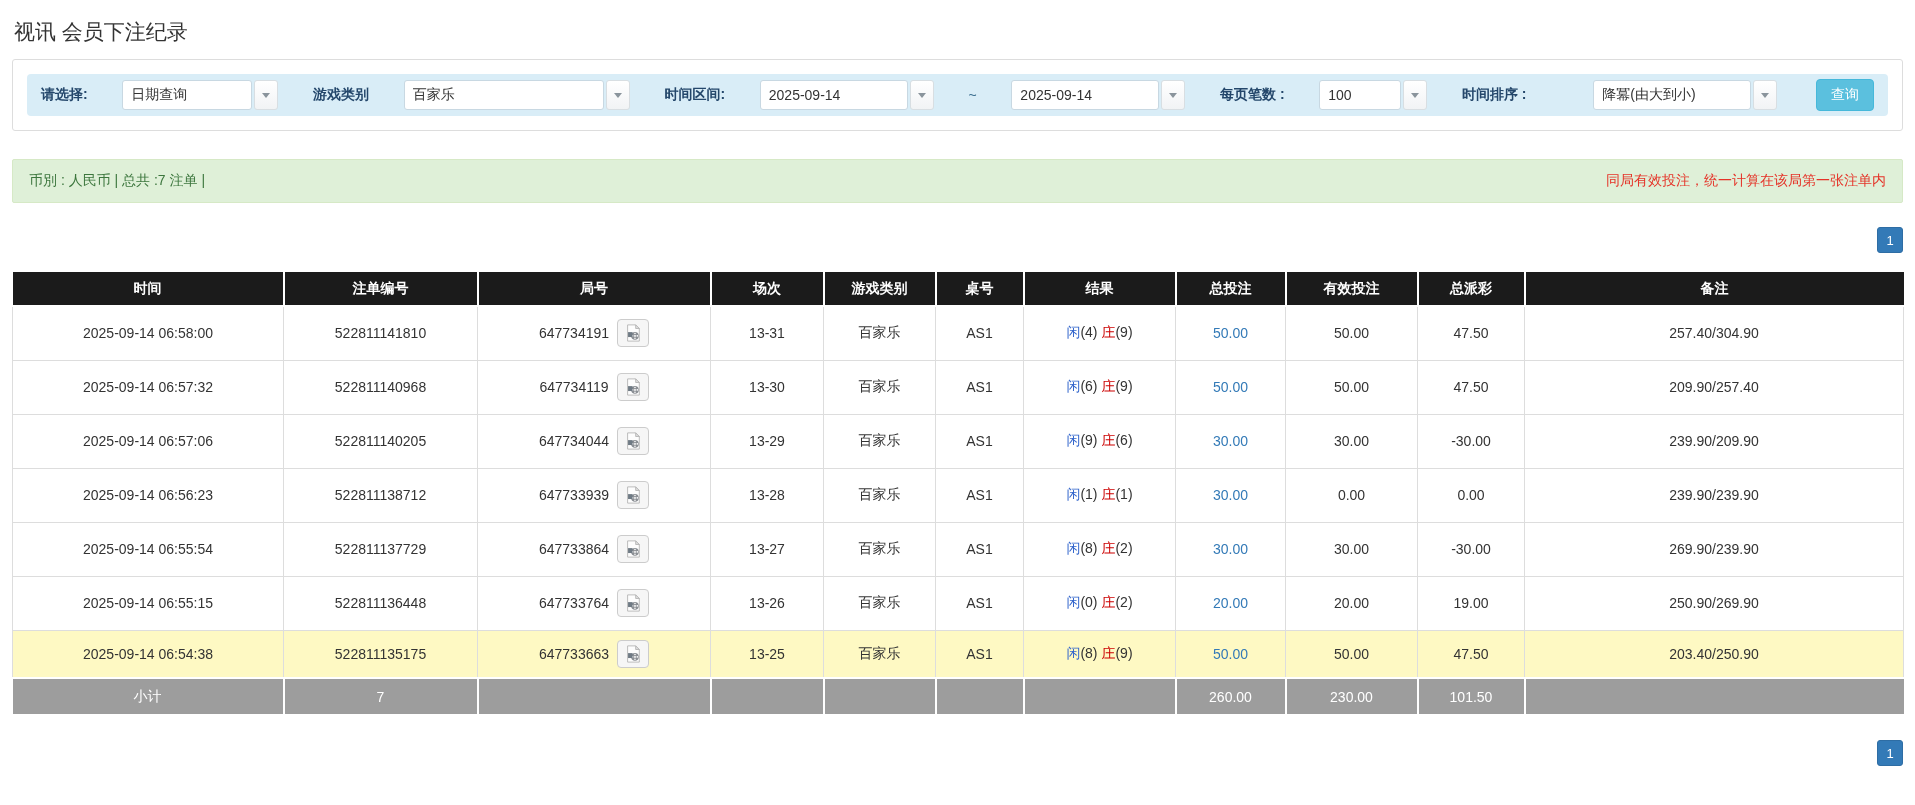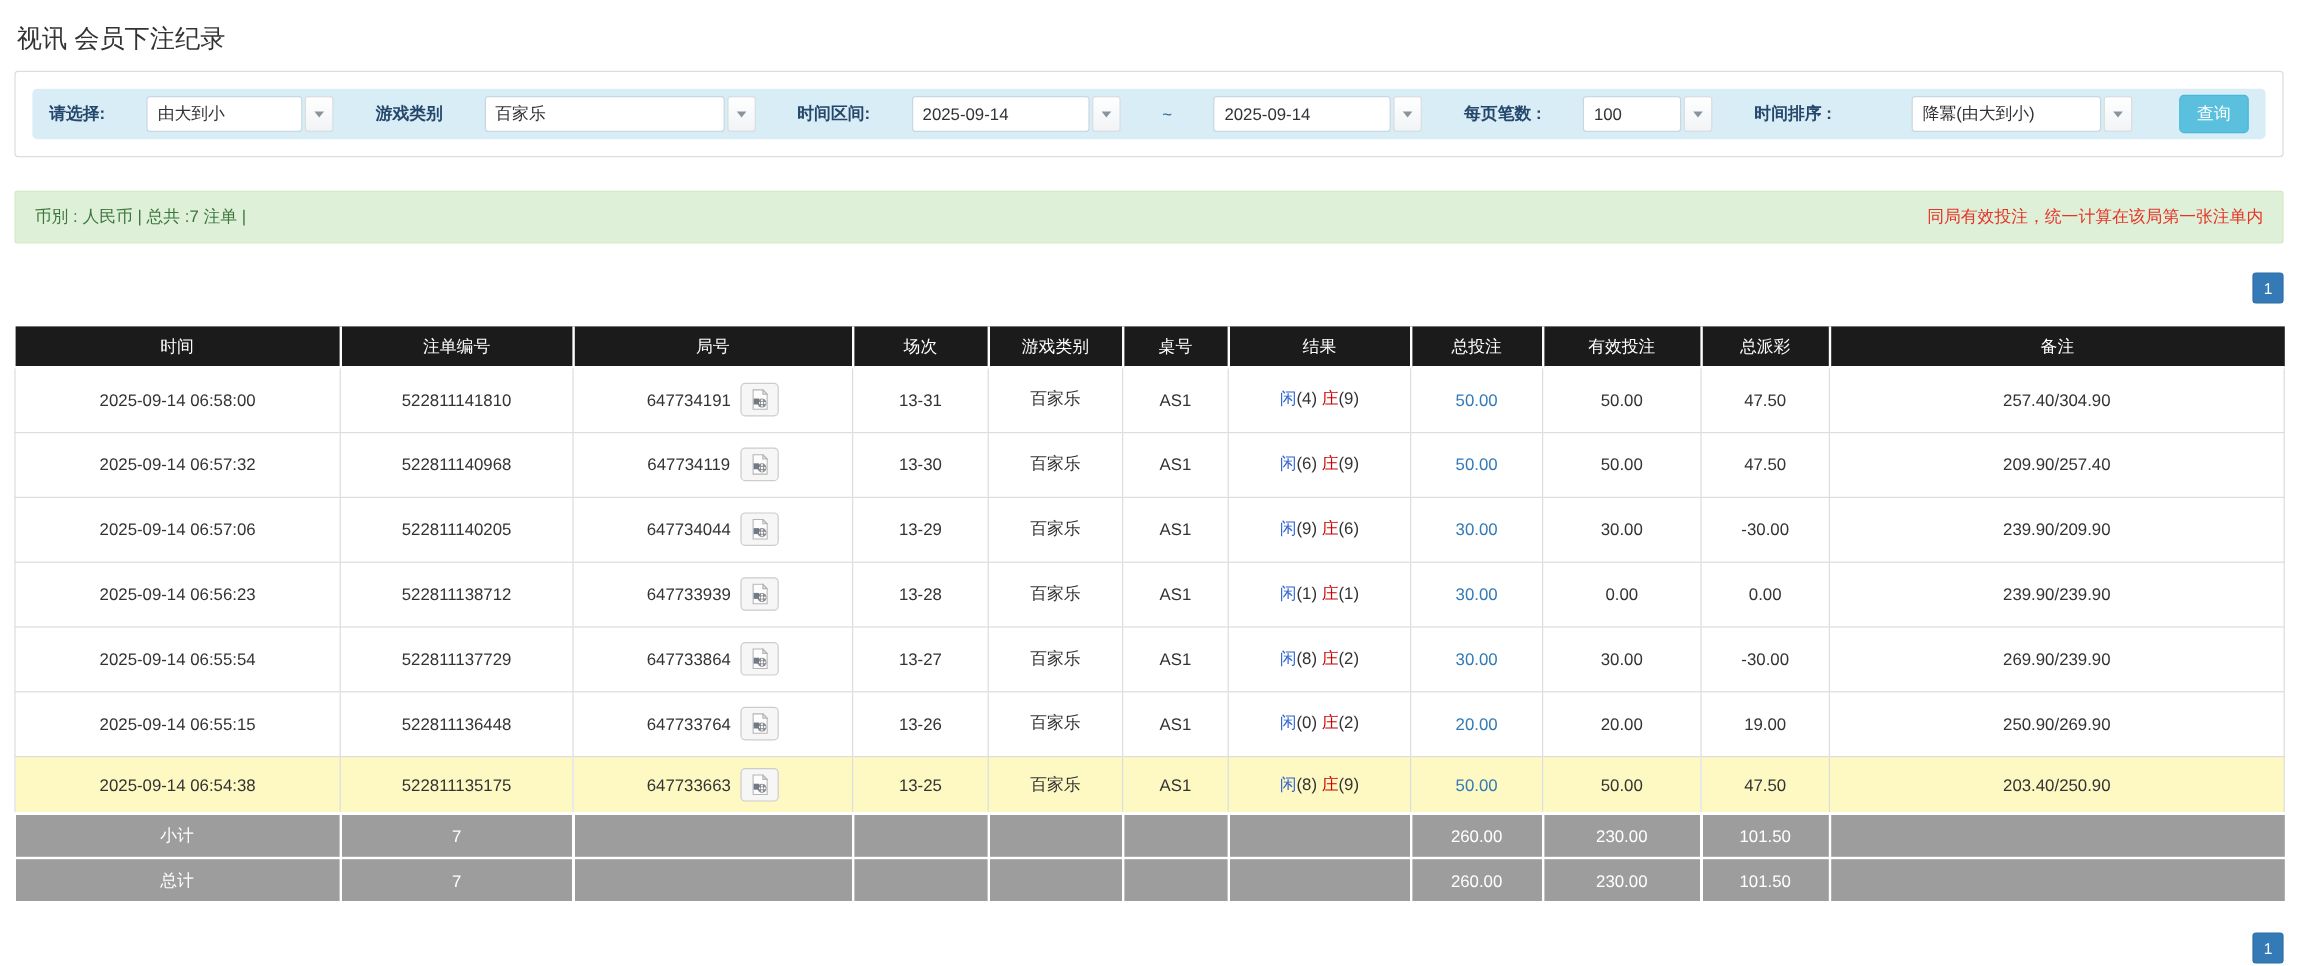--- a/index.html
+++ b/index.html
@@ -62,21 +62,21 @@
   .page-btn {
     min-width:26px; height:26px; background:#337ab7; color:#fff; border:1px solid #2e6da4;
     border-radius:3px; font-size:13px; display:flex; align-items:center; justify-content:center;
     cursor:pointer;
   }
   
   table.bet-table {
     margin:19px 12px 0 12px; width:1891px; border-collapse:collapse; table-layout:fixed;
   }
   .bet-table th {
-    background:#1b1b1b; color:#fff; font-weight:normal; font-size:14px;
+    background:#1b1b1b; color:#fff; font-weight:bold; font-size:14px;
     height:34px; text-align:center; border:2px solid #fff; border-top:none;
   }
   .bet-table th:first-child { border-left:none; }
   .bet-table th:last-child { border-right:none; }
   .bet-table td {
     height:54px; text-align:center; border:1px solid #ddd;
     background:#fff; font-size:14px; color:#333; overflow:hidden;
   }
   .bet-table tr.highlight td { background:#fef9c3; height:48px; }
   .bet-table tr.foot td {
@@ -97,21 +97,21 @@
 </style>
 </head>
 <body>
 
 <div class="page-title">视讯 会员下注纪录</div>
 
 <div class="filter-outer">
   <div class="filter-bar">
     <span class="f-label">请选择:</span>
     <span class="combo">
-      <span class="combo-input w130">由大到小</span>
+      <span class="combo-input w130">日期查询</span>
       <span class="combo-arrow">
           <span class="tri-down"></span>
         </span>
     </span>
 
     <span class="f-label">游戏类别</span>
     <span class="combo">
       <span class="combo-input w210">百家乐</span>
       <span class="combo-arrow">
           <span class="tri-down"></span>
@@ -373,31 +373,18 @@
       <td></td>
         <td></td>
         <td></td>
       <td></td>
         <td></td>
       <td>260.00</td>
       <td>230.00</td>
       <td>101.50</td>
       <td></td>
     </tr>
-    <tr class="foot">
-      <td>总计</td>
-      <td>7</td>
-      <td></td>
-        <td></td>
-        <td></td>
-      <td></td>
-        <td></td>
-      <td>260.00</td>
-      <td>230.00</td>
-      <td>101.50</td>
-      <td></td>
-    </tr>
   </tbody>
 </table>
 
 <div class="pager-row bottom">
   <div class="page-btn">1</div>
 </div>
 
 </body></html>

